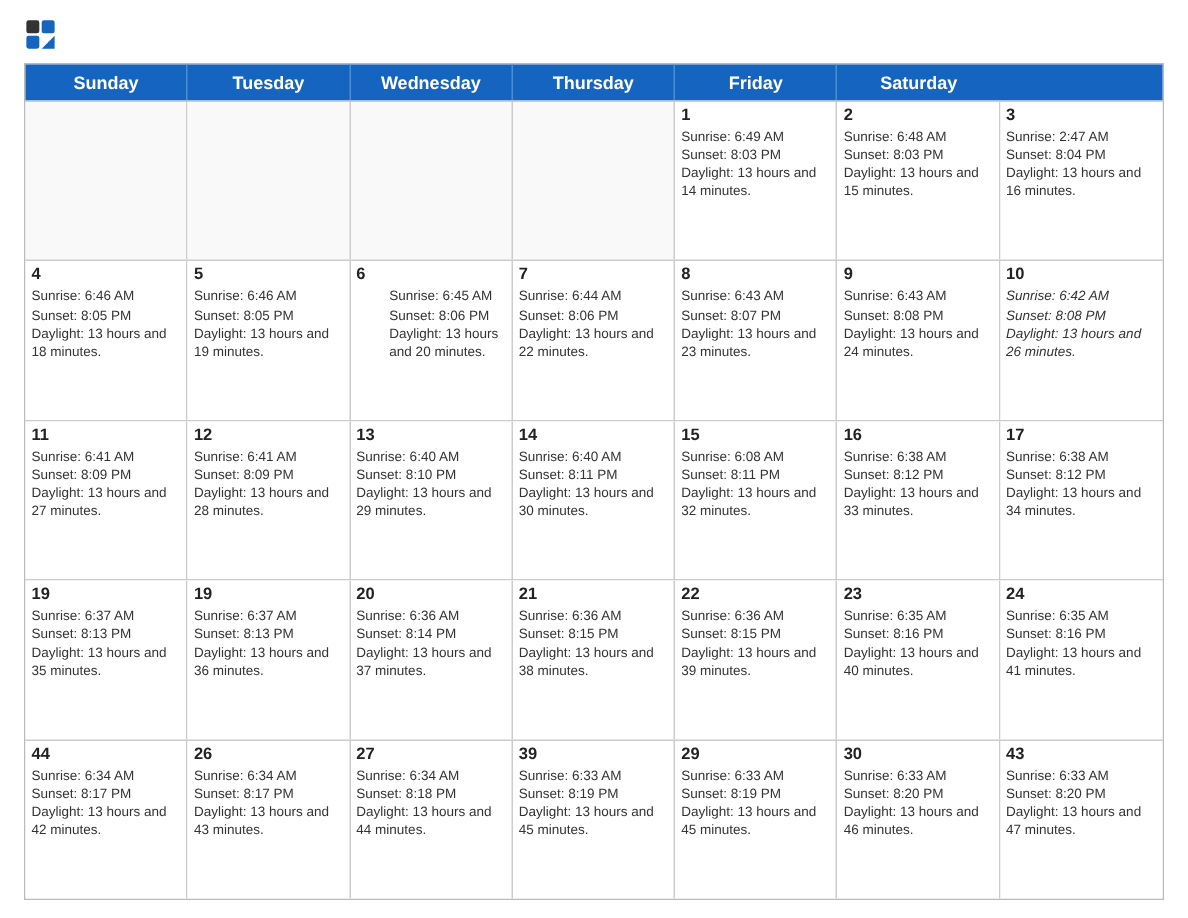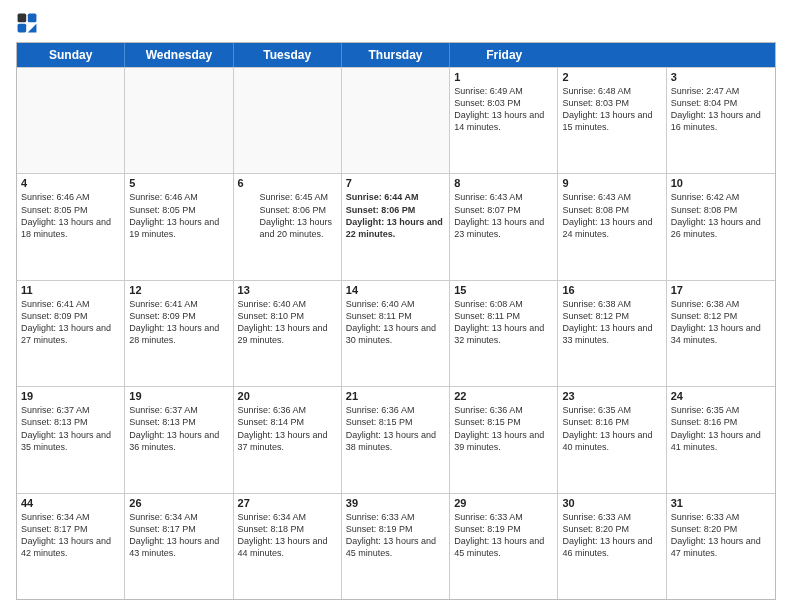--- a/index.html
+++ b/index.html
@@ -126,24 +126,25 @@
       </div>
     </div>
     <div class="title-block">
       <div class="month-title"></div>
       <div class="location"></div>
     </div>
   </div>
   <div class="calendar">
     <div class="cal-header-row" id="cal-header">
         <div class="cal-header-cell">Sunday</div>
+        <div class="cal-header-cell">Tuesday</div>
         <div class="cal-header-cell">Wednesday</div>
-        <div class="cal-header-cell">Tuesday</div>
         <div class="cal-header-cell">Thursday</div>
         <div class="cal-header-cell">Friday</div>
+        <div class="cal-header-cell">Saturday</div>
       </div>
     <div class="cal-body" id="cal-body">
         <div class="cal-row">
           <div class="cal-cell empty"></div>
           <div class="cal-cell empty"></div>
           <div class="cal-cell empty"></div>
           <div class="cal-cell empty"></div>
           <div class="cal-cell filled">
             <div class="day-num">1</div>
             <div class="cell-text" style="white-space: pre-line;">Sunrise: 6:49 AM
@@ -177,39 +178,39 @@
 Daylight: 13 hours and 19 minutes.</div>
           </div>
           <div class="cal-cell filled">
             <div class="day-num">6</div>
             <div class="cell-text" style="white-space: pre-line; margin-left: 22px;">Sunrise: 6:45 AM
 Sunset: 8:06 PM
 Daylight: 13 hours and 20 minutes.</div>
           </div>
           <div class="cal-cell filled">
             <div class="day-num">7</div>
-            <div class="cell-text" style="white-space: pre-line; font-weight: bold;">Sunrise: 6:44 AM
+            <div class="cell-text" style="white-space: pre-line;">Sunrise: 6:44 AM
 Sunset: 8:06 PM
 Daylight: 13 hours and 22 minutes.</div>
           </div>
           <div class="cal-cell filled">
             <div class="day-num">8</div>
             <div class="cell-text" style="white-space: pre-line;">Sunrise: 6:43 AM
 Sunset: 8:07 PM
 Daylight: 13 hours and 23 minutes.</div>
           </div>
           <div class="cal-cell filled">
             <div class="day-num">9</div>
             <div class="cell-text" style="white-space: pre-line;">Sunrise: 6:43 AM
 Sunset: 8:08 PM
 Daylight: 13 hours and 24 minutes.</div>
           </div>
           <div class="cal-cell filled">
             <div class="day-num">10</div>
-            <div class="cell-text" style="white-space: pre-line;">Sunrise: 6:42 AM
+            <div class="cell-text" style="white-space: pre-line; font-style: italic;">Sunrise: 6:42 AM
 Sunset: 8:08 PM
 Daylight: 13 hours and 26 minutes.</div>
           </div>
         </div>
         <div class="cal-row">
           <div class="cal-cell filled">
             <div class="day-num">11</div>
             <div class="cell-text" style="white-space: pre-line;">Sunrise: 6:41 AM
 Sunset: 8:09 PM
 Daylight: 13 hours and 27 minutes.</div>
@@ -326,21 +327,21 @@
 Sunset: 8:19 PM
 Daylight: 13 hours and 45 minutes.</div>
           </div>
           <div class="cal-cell filled">
             <div class="day-num">30</div>
             <div class="cell-text" style="white-space: pre-line;">Sunrise: 6:33 AM
 Sunset: 8:20 PM
 Daylight: 13 hours and 46 minutes.</div>
           </div>
           <div class="cal-cell filled">
-            <div class="day-num">31</div>
+            <div class="day-num">43</div>
             <div class="cell-text" style="white-space: pre-line;">Sunrise: 6:33 AM
 Sunset: 8:20 PM
 Daylight: 13 hours and 47 minutes.</div>
           </div>
         </div>
       </div>
   </div>
 </div>
 
 </body></html>

